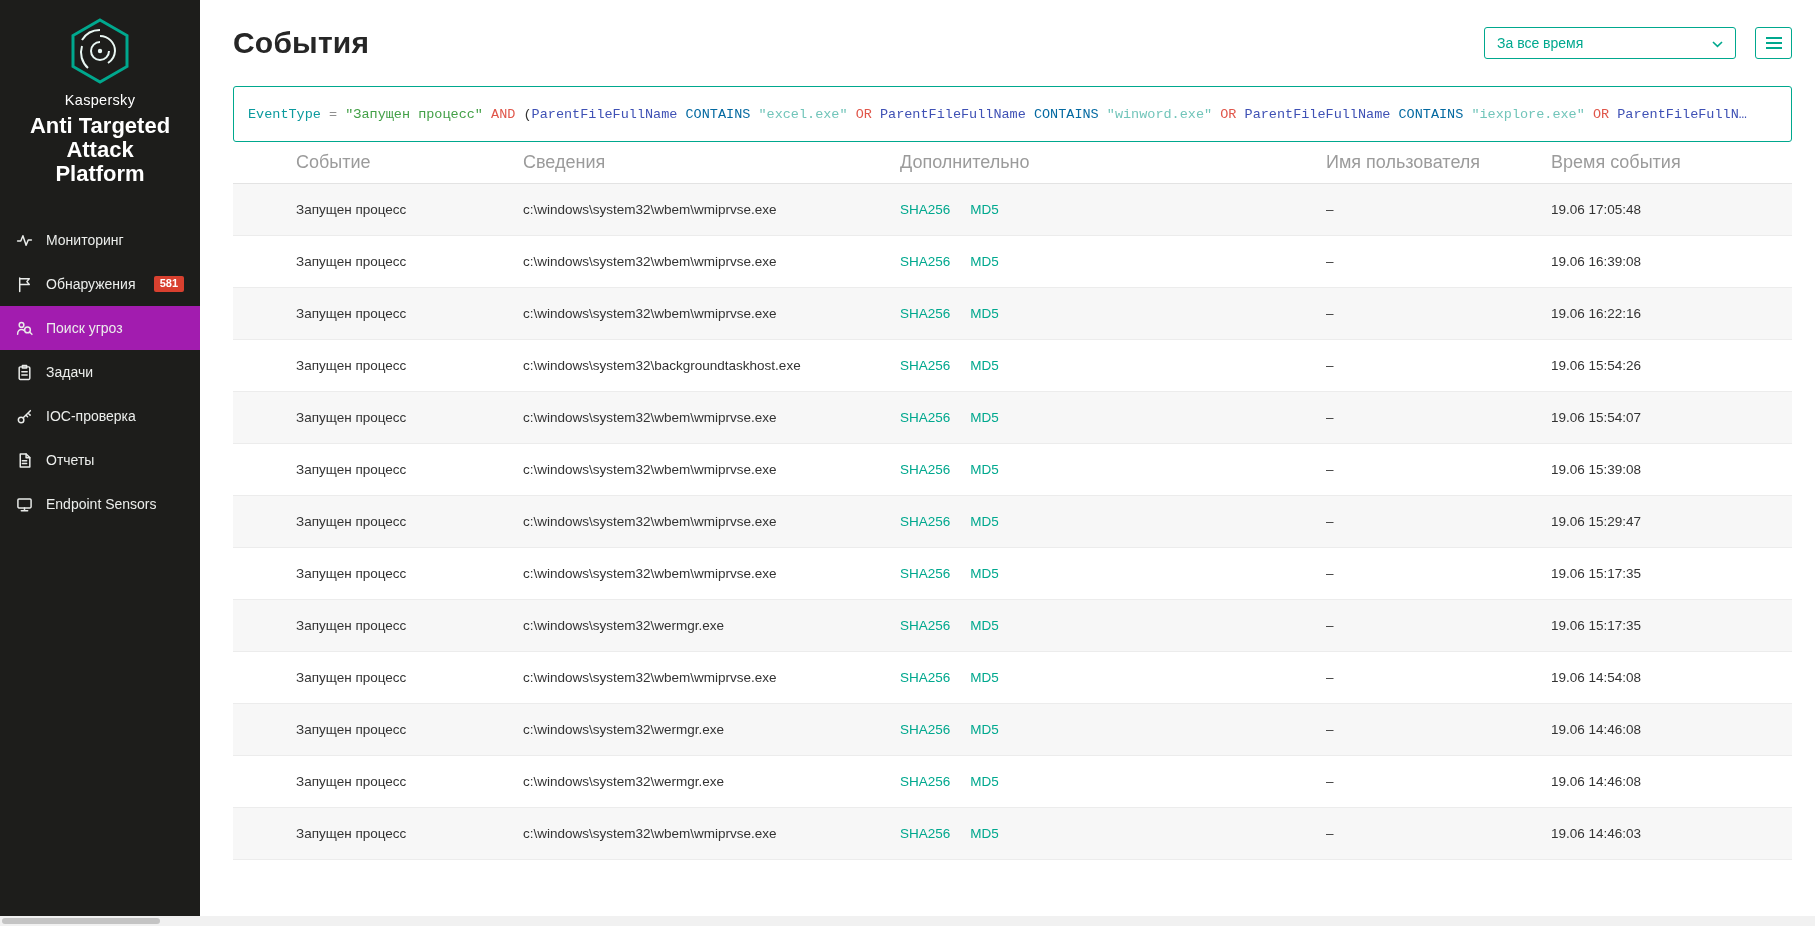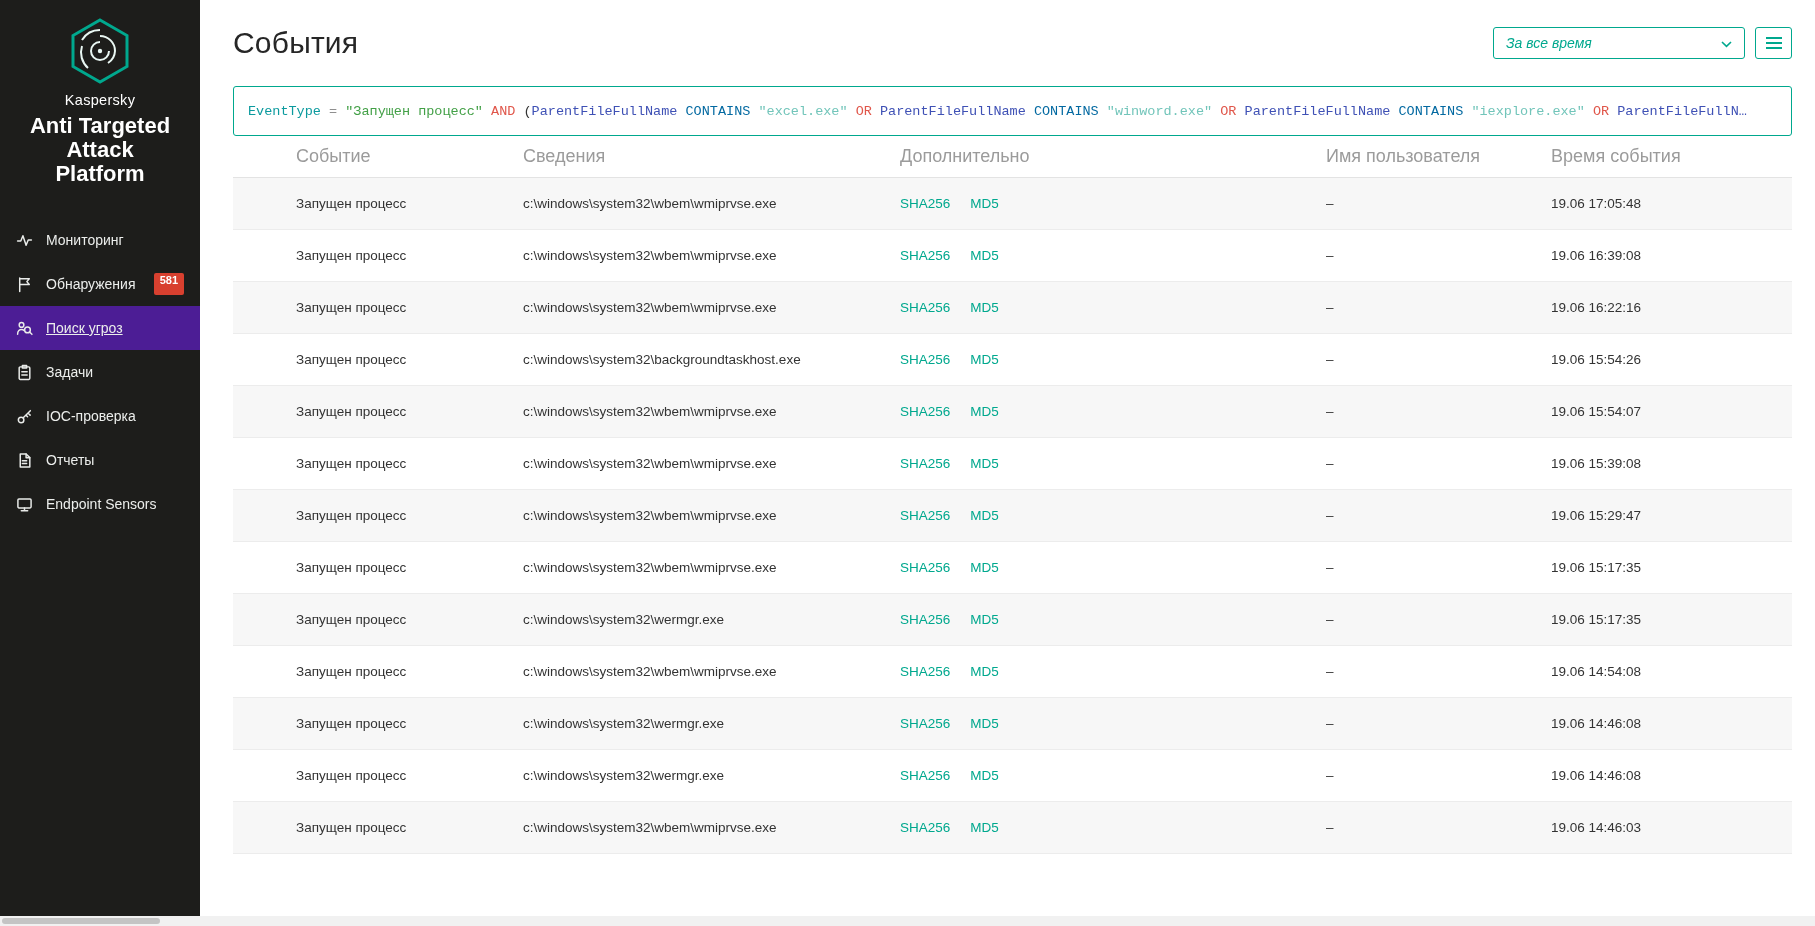--- a/index.html
+++ b/index.html
@@ -25,48 +25,48 @@
   .brand{text-align:center;font-size:14.5px;color:#ffffff;margin-top:6px;letter-spacing:.3px;}
   .product{
     text-align:center;font-size:22px;font-weight:bold;color:#ffffff;
     line-height:24px;margin:6px 24px 0;
   }
   .nav{margin-top:32px;}
   .nav-item{
     display:flex;align-items:center;height:44px;padding:0 16px;
     font-size:14px;color:#eceeec;cursor:pointer;white-space:nowrap;
   }
-  .nav-item.active{background:#4c1d95;text-decoration:underline;}
+  .nav-item.active{background:#a21caf;}
   .nav-icon{width:17px;height:17px;margin-right:13px;display:inline-flex;flex-shrink:0;color:#e9ebe9;}
   .nav-icon svg{width:17px;height:17px;}
   .nav-label{overflow:hidden;text-overflow:ellipsis;}
   .nav-badge{
     margin-left:auto;background:var(--badge);color:#fff;
-    font-size:11px;font-weight:bold;padding:2px 6px 9px;border-radius:2px;line-height:1;
+    font-size:11px;font-weight:bold;padding:2px 6px 3px;border-radius:2px;line-height:1;
   }
   
   .main{flex:1;min-width:0;padding:26px 23px 0 33px;}
   .header-row{display:flex;align-items:center;}
-  .page-title{margin:0;font-size:30px;font-weight:400;color:#262626;letter-spacing:.2px;}
-  .controls{margin-left:auto;display:flex;align-items:center;gap:10px;font-style:italic;}
+  .page-title{margin:0;font-size:30px;font-weight:700;color:#262626;letter-spacing:.2px;}
+  .controls{margin-left:auto;display:flex;align-items:center;gap:19px;}
   .time-filter{
     width:252px;height:32px;border:1px solid var(--accent);border-radius:3px;
     background:#fff;display:flex;align-items:center;justify-content:space-between;
     padding:0 12px;color:var(--accent);font-size:14px;cursor:pointer;
   }
   .menu-btn{
     width:37px;height:32px;border:1px solid var(--accent);border-radius:3px;
     background:#fff;display:flex;align-items:center;justify-content:center;
     cursor:pointer;padding:0;
   }
   .hamburger{display:flex;flex-direction:column;gap:3px;}
   .hamburger i{display:block;width:16px;height:2px;background:var(--accent);}
   
   .query-bar{
-    margin-top:26px;height:50px;border:1px solid var(--accent);border-radius:3px;
+    margin-top:26px;height:56px;border:1px solid var(--accent);border-radius:3px;
     display:flex;align-items:center;padding:0 14px;overflow:hidden;
     font-family:"Liberation Mono","DejaVu Sans Mono",monospace;
     font-size:13.5px;white-space:pre;cursor:text;background:#fff;
   }
   .tok-field{color:#0b9a9e;}
   .tok-eq{color:#8f8f8f;}
   .tok-str{color:#43a047;}
   .tok-bool{color:#e0564a;}
   .tok-paren{color:#333;}
   .tok-prop{color:#3f51b5;}

